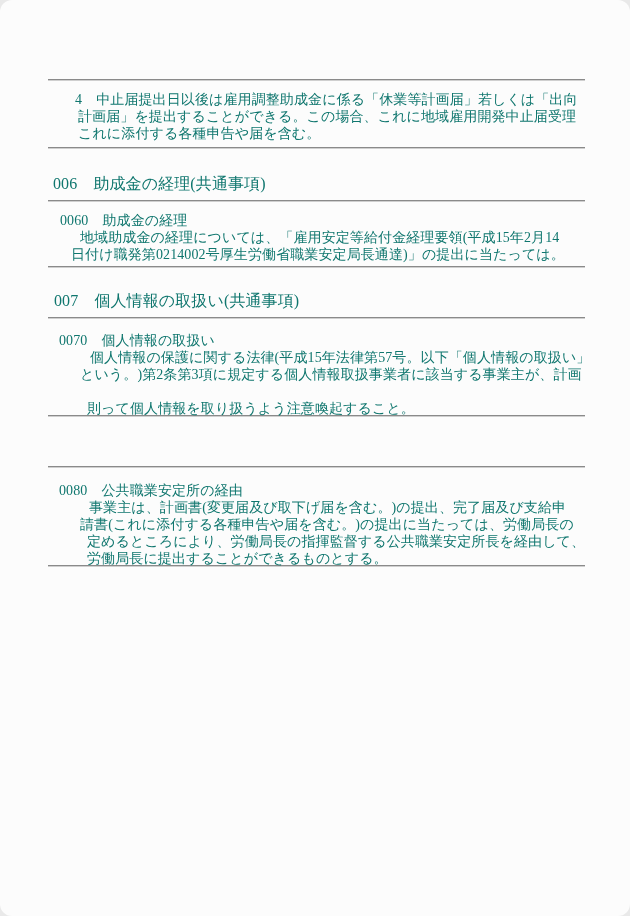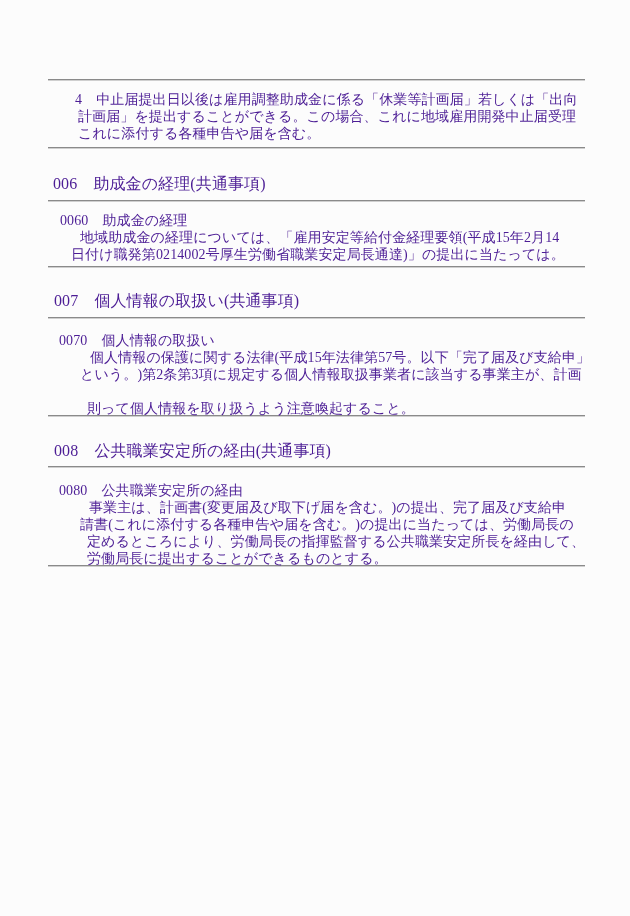--- a/index.html
+++ b/index.html
@@ -1,22 +1,23 @@
 <!DOCTYPE html>
 <html><head>
 <meta charset="utf-8">
 <style>
   html,body{margin:0;padding:0;background:#e9e9e9;}
   .page{
     position:relative;
     width:630px;height:916px;
     background:#fcfcfc;
     font-family:"Liberation Serif","DejaVu Serif",serif;
-    color:#4c1d95;
+    color:#0f766e;
     overflow:hidden;
+    border-radius:12px;
   }
   .rule{
     position:absolute;
     left:48px;width:537px;height:2px;
     background:linear-gradient(to bottom,#8a8a8a 0,#8a8a8a 50%,#cfcfcf 50%,#cfcfcf 100%);
   }
   .tline{
     position:absolute;
     font-size:14px;
     line-height:17px;
@@ -43,24 +44,23 @@
   <div class="tline" style="top:108px;left:78px">計画届」を提出することができる。この場合、これに地域雇用開発中止届受理</div>
   <div class="tline" style="top:125px;left:78px">これに添付する各種申告や届を含む。</div>
 
   <div class="tline heading" style="top:175px;left:53px">006　助成金の経理(共通事項)</div>
   <div class="tline" style="top:212px;left:60px">0060　助成金の経理</div>
   <div class="tline" style="top:229px;left:80px">地域助成金の経理については、「雇用安定等給付金経理要領(平成15年2月14</div>
   <div class="tline" style="top:246px;left:71px">日付け職発第0214002号厚生労働省職業安定局長通達)」の提出に当たっては。</div>
 
   <div class="tline heading" style="top:292px;left:54px">007　個人情報の取扱い(共通事項)</div>
   <div class="tline" style="top:332px;left:59px">0070　個人情報の取扱い</div>
-  <div class="tline" style="top:349px;left:90px">個人情報の保護に関する法律(平成15年法律第57号。以下「完了届及び支給申」</div>
+  <div class="tline" style="top:349px;left:90px">個人情報の保護に関する法律(平成15年法律第57号。以下「個人情報の取扱い」</div>
   <div class="tline" style="top:366px;left:80px">という。)第2条第3項に規定する個人情報取扱事業者に該当する事業主が、計画</div>
   <div class="tline" style="top:400px;left:87px">則って個人情報を取り扱うよう注意喚起すること。</div>
 
-  <div class="tline heading" style="top:442px;left:54px">008　公共職業安定所の経由(共通事項)</div>
   <div class="tline" style="top:482px;left:59px">0080　公共職業安定所の経由</div>
   <div class="tline" style="top:499px;left:89px">事業主は、計画書(変更届及び取下げ届を含む。)の提出、完了届及び支給申</div>
   <div class="tline" style="top:516px;left:80px">請書(これに添付する各種申告や届を含む。)の提出に当たっては、労働局長の</div>
   <div class="tline" style="top:533px;left:87px">定めるところにより、労働局長の指揮監督する公共職業安定所長を経由して、</div>
   <div class="tline" style="top:550px;left:87px">労働局長に提出することができるものとする。</div>
 
 </div>
 
 </body></html>

